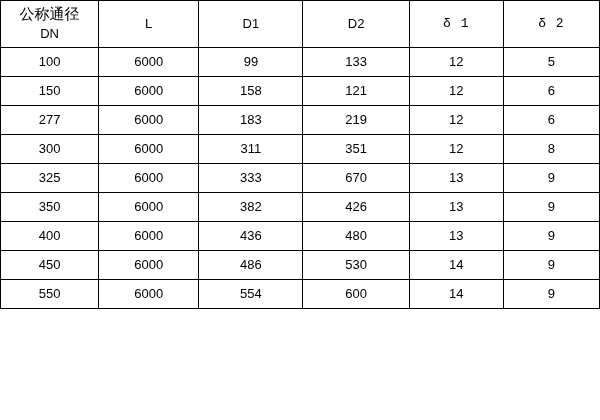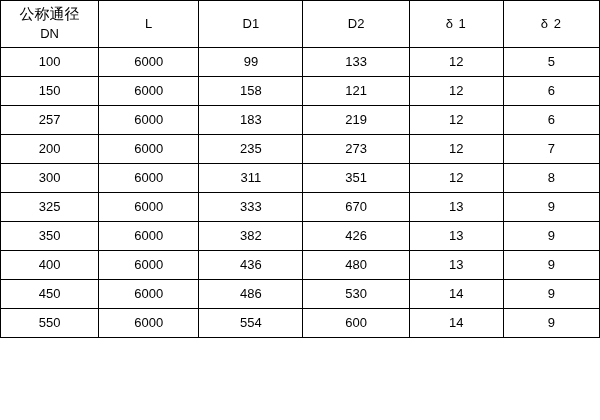--- a/index.html
+++ b/index.html
@@ -40,21 +40,21 @@
   .head-dn .cn {
     display: block;
     font-family: Liberation Serif, serif;
     font-size: 15px;
   }
   .head-dn .en {
     display: block;
     font-size: 13px;
   }
   .greek {
-    font-family: Liberation Sans, sans-serif;
+    font-family: Liberation Mono, monospace;
     letter-spacing: 1px;
   }
   col.c0 { width: 98px; }
   col.c1 { width: 100px; }
   col.c2 { width: 104px; }
   col.c3 { width: 106px; }
   col.c4 { width: 94px; }
   col.c5 { width: 96px; }
 </style>
 </head>
@@ -95,34 +95,26 @@
       </tr>
     <tr>
         <td>150</td>
         <td>6000</td>
         <td>158</td>
         <td>121</td>
         <td>12</td>
         <td>6</td>
       </tr>
     <tr>
-        <td>257</td>
+        <td>277</td>
         <td>6000</td>
         <td>183</td>
         <td>219</td>
         <td>12</td>
         <td>6</td>
-      </tr>
-    <tr>
-        <td>200</td>
-        <td>6000</td>
-        <td>235</td>
-        <td>273</td>
-        <td>12</td>
-        <td>7</td>
       </tr>
     <tr>
         <td>300</td>
         <td>6000</td>
         <td>311</td>
         <td>351</td>
         <td>12</td>
         <td>8</td>
       </tr>
     <tr>

